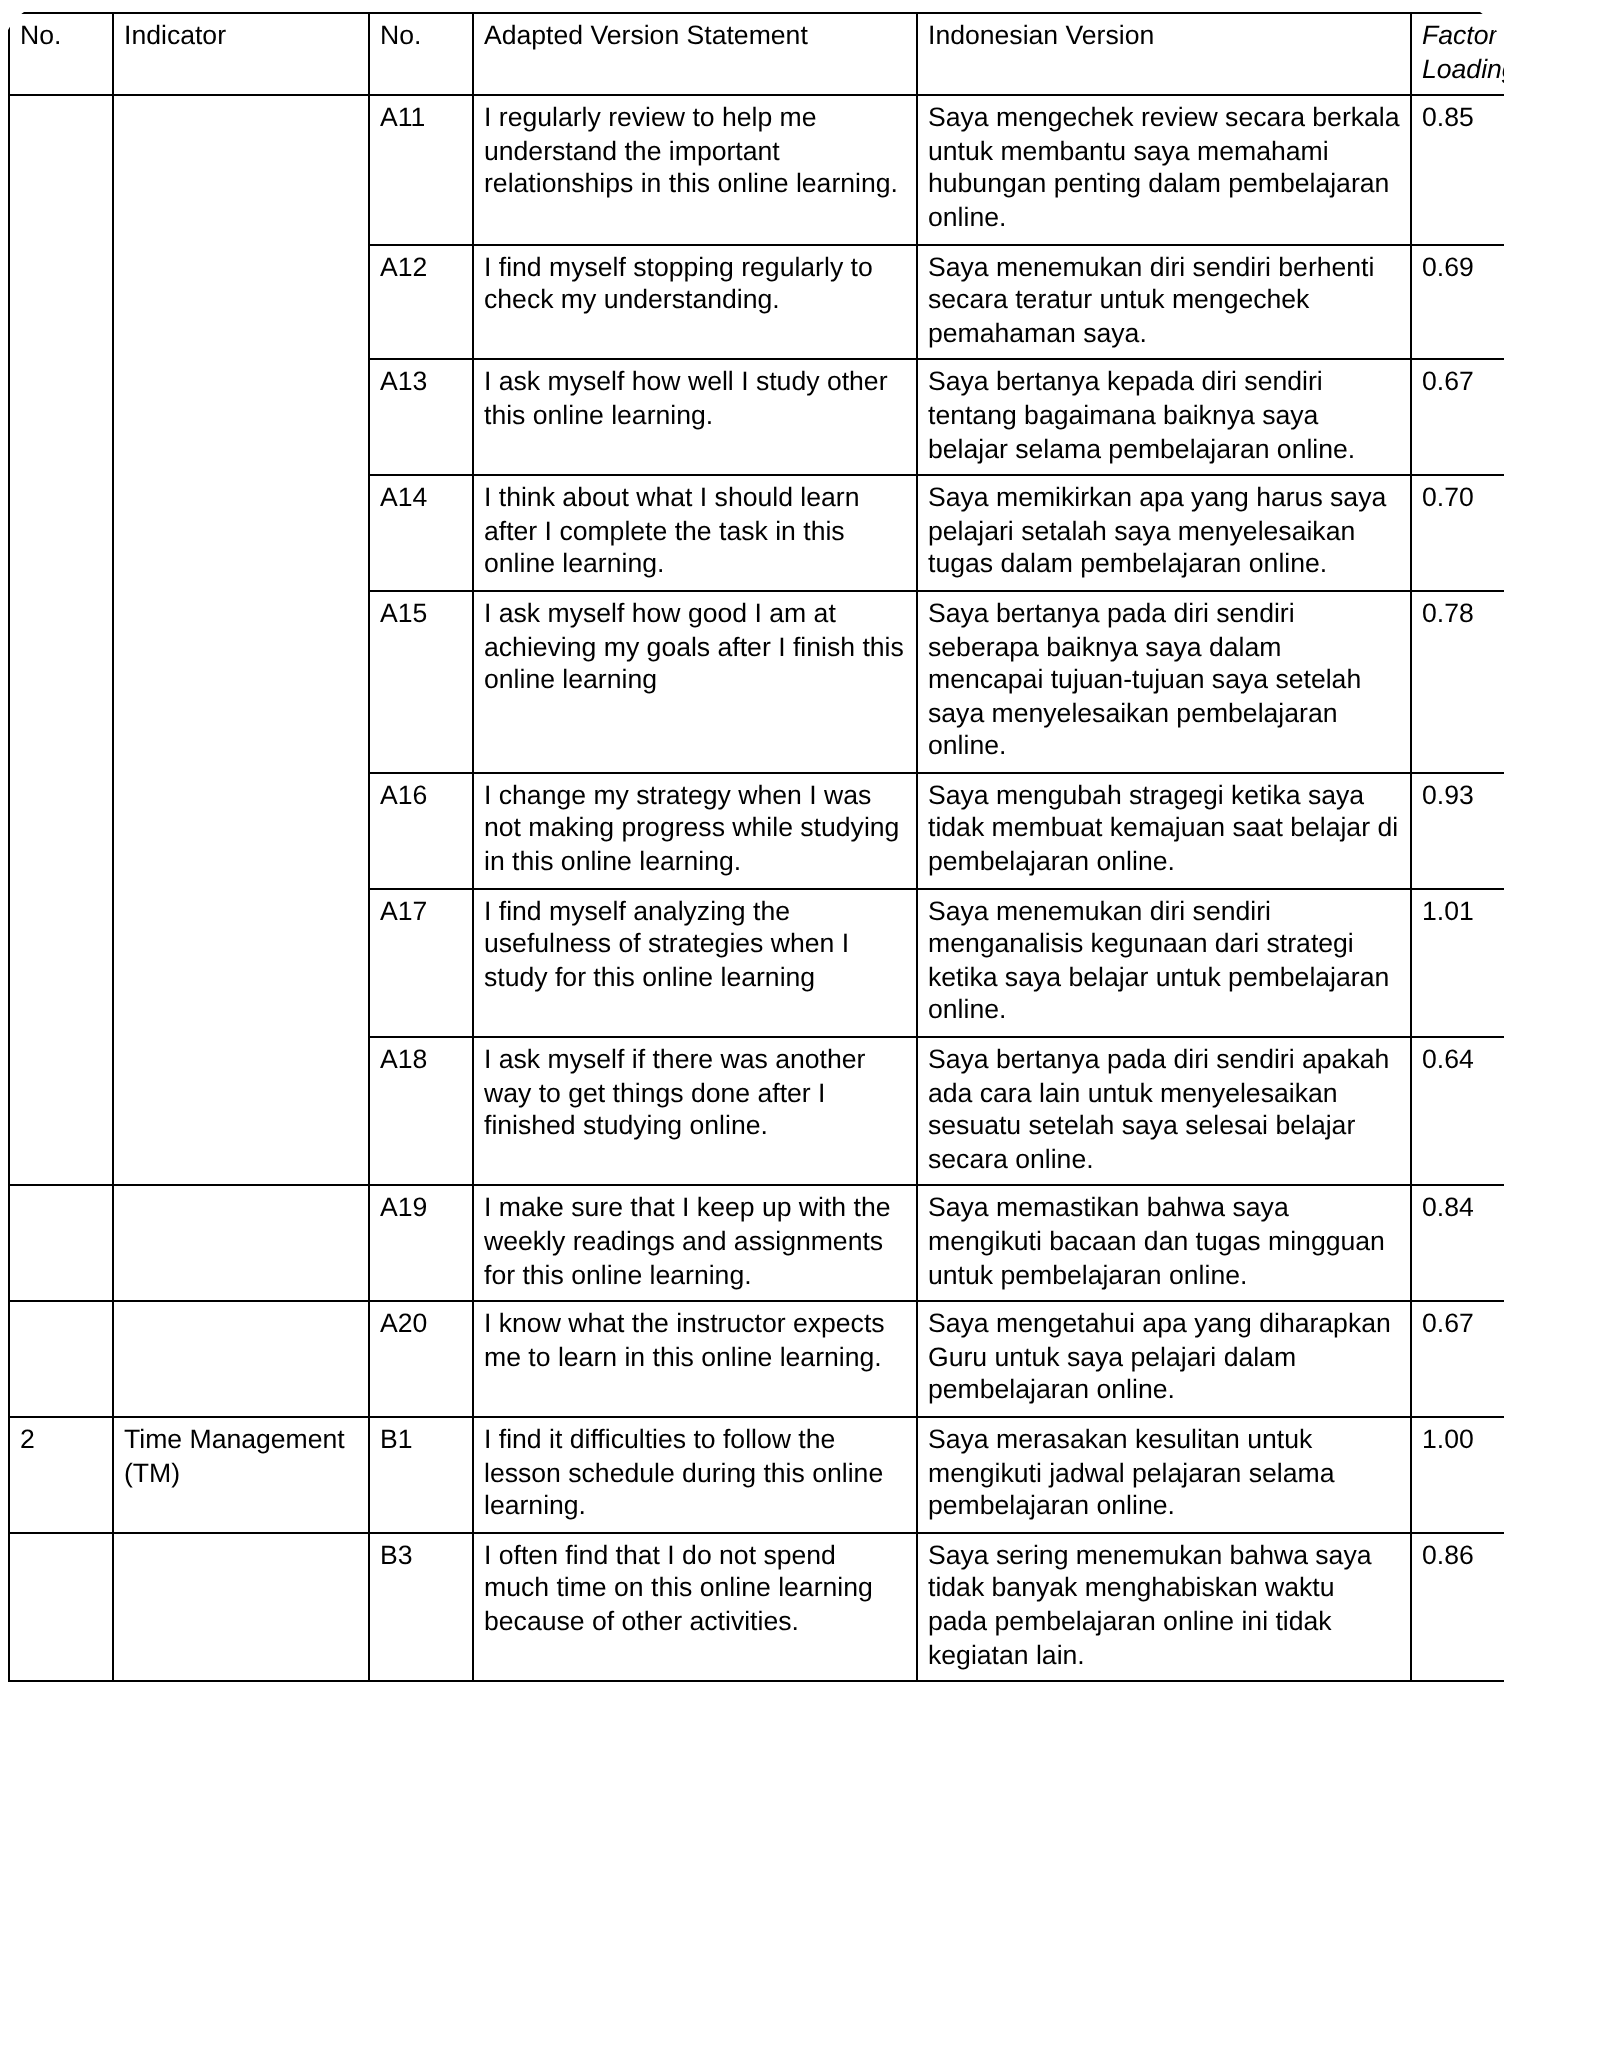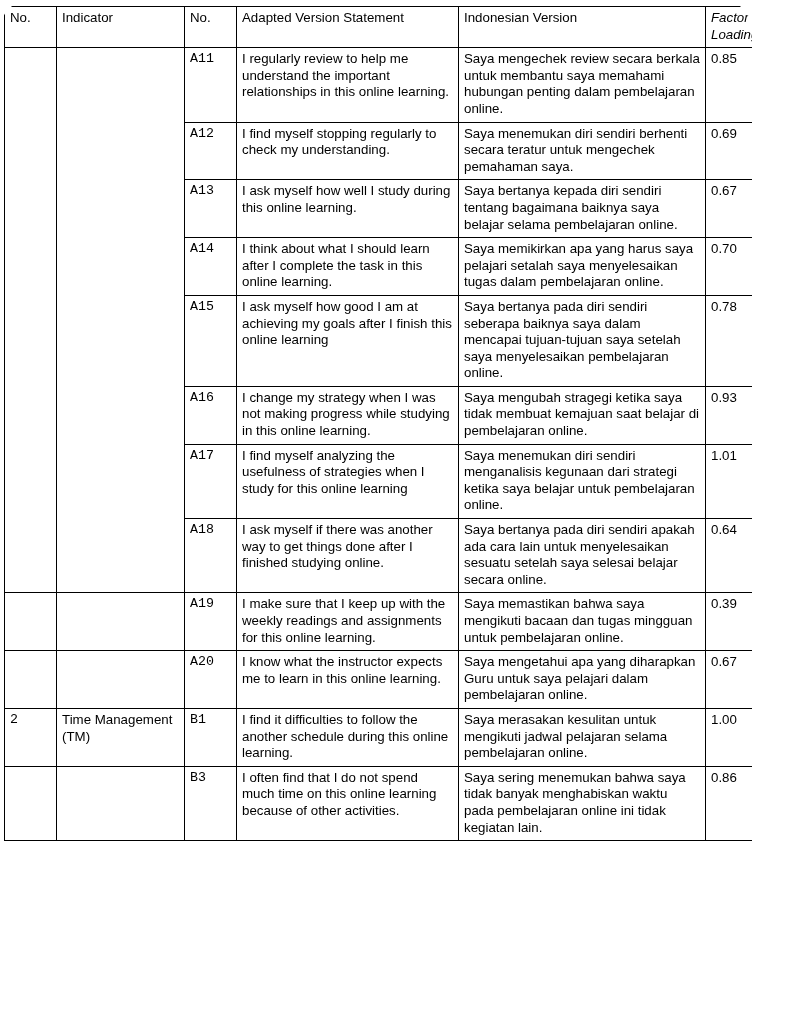--- a/index.html
+++ b/index.html
@@ -47,21 +47,21 @@
   th.c-no1, th.c-no2 { text-align: center; }
   th.c-fl { text-align: center; font-style: italic; }
 
   col.c1 { width: 52px; }
   col.c2 { width: 128px; }
   col.c3 { width: 52px; }
   col.c4 { width: 222px; }
   col.c5 { width: 247px; }
   col.c6 { width: 91px; }
 
-  td.no1, td.no2 { text-align: center; font-family: Liberation Mono, monospace; }
+  td.no1, td.no2 { text-align: center; }
   td.fl { text-align: center; }
   td.ind { text-align: left; }
   td.stmt, td.indo { text-align: left; hyphens: none; }
 </style>
 </head>
 <body>
 
 <div class="sheet">
   <table class="qtable">
     <colgroup>
@@ -92,21 +92,21 @@
           <td class="fl">0.85</td>
         </tr>
         <tr>
           <td class="no2">A12</td>
           <td class="stmt">I find myself stopping regularly to check my understanding.</td>
           <td class="indo">Saya menemukan diri sendiri berhenti secara teratur untuk mengechek pemahaman saya.</td>
           <td class="fl">0.69</td>
         </tr>
         <tr>
           <td class="no2">A13</td>
-          <td class="stmt">I ask myself how well I study during this online learning.</td>
+          <td class="stmt">I ask myself how well I study other this online learning.</td>
           <td class="indo">Saya bertanya kepada diri sendiri tentang bagaimana baiknya saya belajar selama pembelajaran online.</td>
           <td class="fl">0.67</td>
         </tr>
         <tr>
           <td class="no2">A14</td>
           <td class="stmt">I think about what I should learn after I complete the task in this online learning.</td>
           <td class="indo">Saya memikirkan apa yang harus saya pelajari setalah saya menyelesaikan tugas dalam pembelajaran online.</td>
           <td class="fl">0.70</td>
         </tr>
         <tr>
@@ -132,35 +132,35 @@
           <td class="stmt">I ask myself if there was another way to get things done after I finished studying online.</td>
           <td class="indo">Saya bertanya pada diri sendiri apakah ada cara lain untuk menyelesaikan sesuatu setelah saya selesai belajar secara online.</td>
           <td class="fl">0.64</td>
         </tr>
         <tr>
           <td class="no1" rowspan="1"></td>
           <td class="ind" rowspan="1"></td>
           <td class="no2">A19</td>
           <td class="stmt">I make sure that I keep up with the weekly readings and assignments for this online learning.</td>
           <td class="indo">Saya memastikan bahwa saya mengikuti bacaan dan tugas mingguan untuk pembelajaran online.</td>
-          <td class="fl">0.39</td>
+          <td class="fl">0.84</td>
         </tr>
         <tr>
           <td class="no1" rowspan="1"></td>
           <td class="ind" rowspan="1"></td>
           <td class="no2">A20</td>
           <td class="stmt">I know what the instructor expects me to learn in this online learning.</td>
           <td class="indo">Saya mengetahui apa yang diharapkan Guru untuk saya pelajari dalam pembelajaran online.</td>
           <td class="fl">0.67</td>
         </tr>
         <tr>
           <td class="no1" rowspan="1">2</td>
           <td class="ind" rowspan="1">Time Management (TM)</td>
           <td class="no2">B1</td>
-          <td class="stmt">I find it difficulties to follow the another schedule during this online learning.</td>
+          <td class="stmt">I find it difficulties to follow the lesson schedule during this online learning.</td>
           <td class="indo">Saya merasakan kesulitan untuk mengikuti jadwal pelajaran selama pembelajaran online.</td>
           <td class="fl">1.00</td>
         </tr>
         <tr>
           <td class="no1" rowspan="1"></td>
           <td class="ind" rowspan="1"></td>
           <td class="no2">B3</td>
           <td class="stmt">I often find that I do not spend much time on this online learning because of other activities.</td>
           <td class="indo">Saya sering menemukan bahwa saya tidak banyak menghabiskan waktu pada pembelajaran online ini tidak kegiatan lain.</td>
           <td class="fl">0.86</td>

